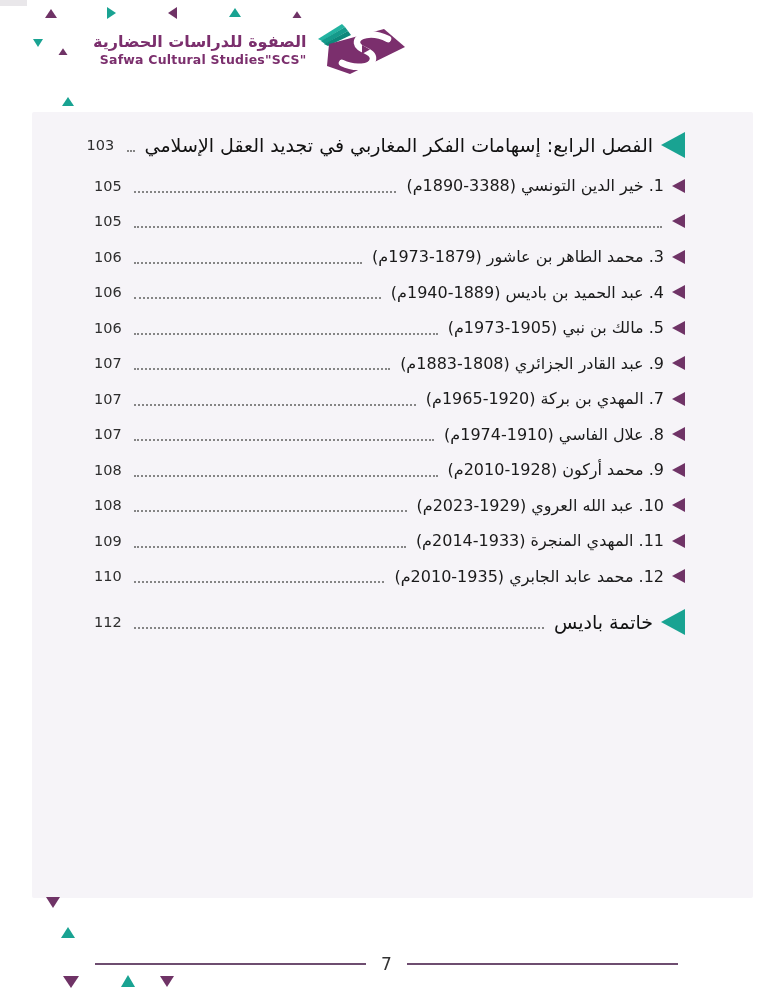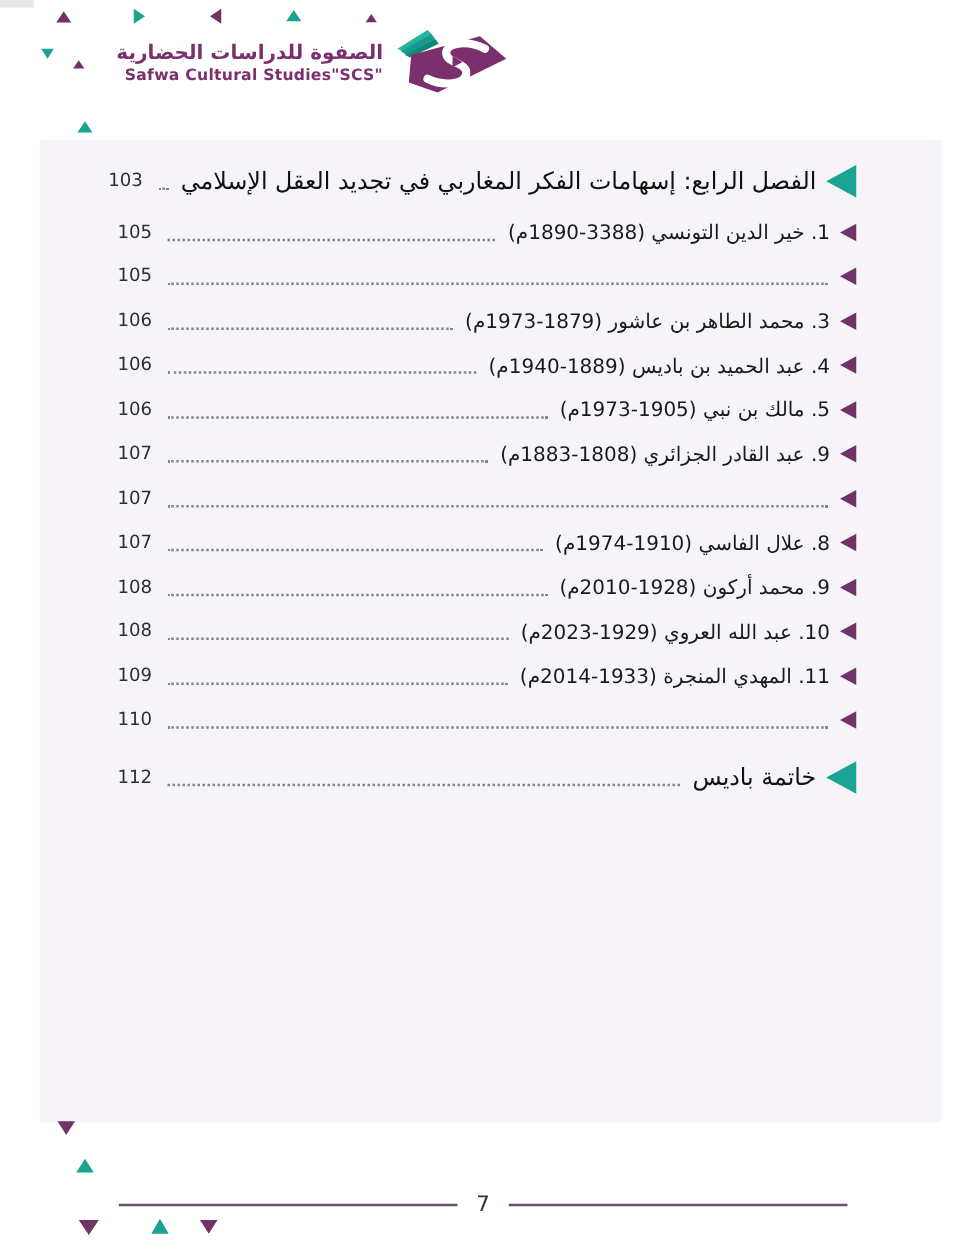--- a/index.html
+++ b/index.html
@@ -129,20 +129,21 @@
 
       <div class="row">
         <span class="marker-sm"></span>
         <span class="t-title">9. عبد القادر الجزائري (1808-1883م)</span>
         <span class="leader"></span>
         <span class="pagenum">107</span>
       </div>
 
       <div class="row">
         <span class="marker-sm"></span>
+        <span class="t-title">7. المهدي بن بركة (1920-1965م)</span>
         <span class="leader"></span>
         <span class="pagenum">107</span>
       </div>
 
       <div class="row">
         <span class="marker-sm"></span>
         <span class="t-title">8. علال الفاسي (1910-1974م)</span>
         <span class="leader"></span>
         <span class="pagenum">107</span>
       </div>
@@ -163,20 +164,21 @@
 
       <div class="row">
         <span class="marker-sm"></span>
         <span class="t-title">11. المهدي المنجرة (1933-2014م)</span>
         <span class="leader"></span>
         <span class="pagenum">109</span>
       </div>
 
       <div class="row">
         <span class="marker-sm"></span>
+        <span class="t-title">12. محمد عابد الجابري (1935-2010م)</span>
         <span class="leader"></span>
         <span class="pagenum">110</span>
       </div>
     </div>
 
     <div class="row conclusion">
       <span class="marker-lg"></span>
       <span class="t-title">خاتمة باديس</span>
       <span class="leader"></span>
       <span class="pagenum">112</span>

